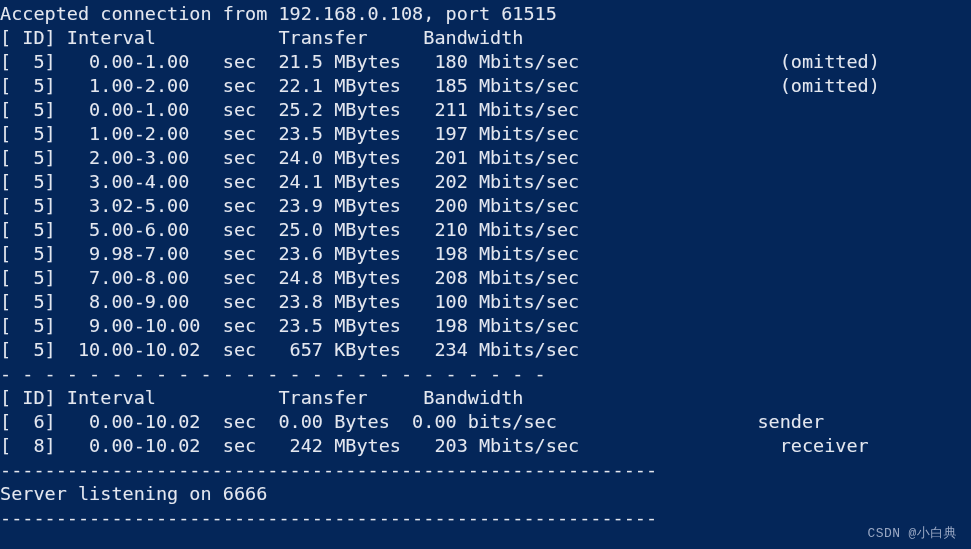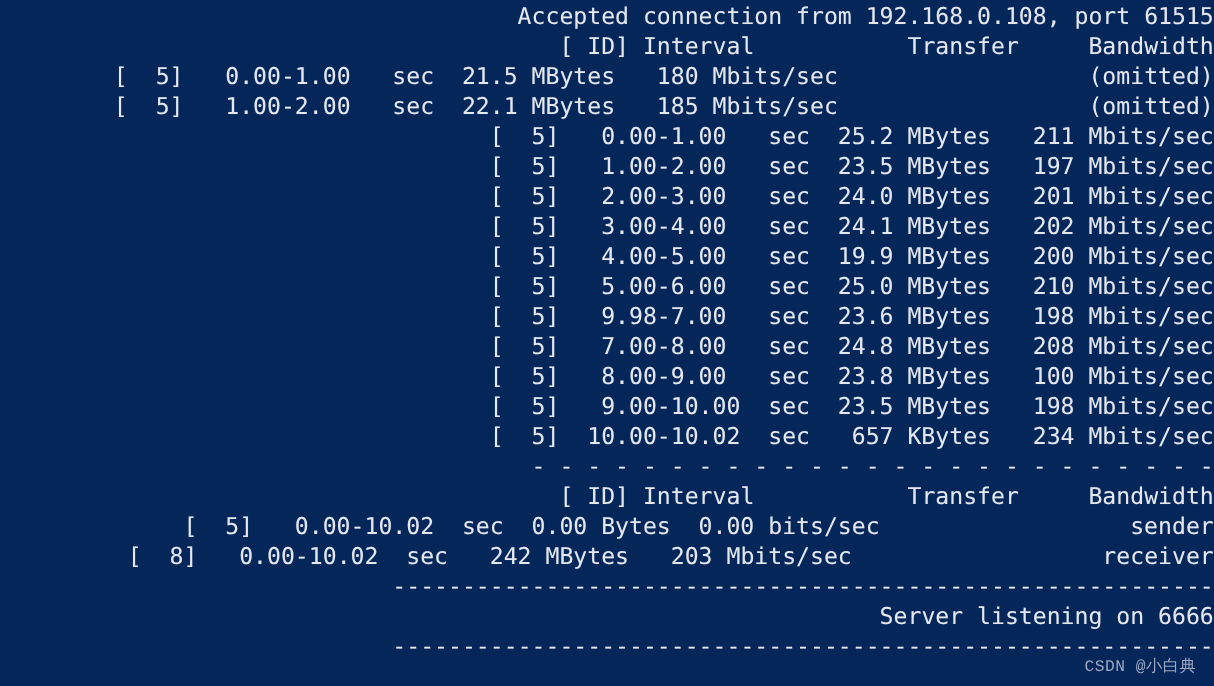--- a/index.html
+++ b/index.html
@@ -12,21 +12,20 @@
     position: relative;
     width: 971px;
     height: 549px;
     background: #042659;
     overflow: hidden;
     font-family: "DejaVu Sans Mono", "Liberation Mono", monospace;
     font-size: 18.5px;
     line-height: 24px;
     letter-spacing: 0px;
     color: #e8eaf0;
-    text-align: right;
     -webkit-font-smoothing: antialiased;
   }
   .screen {
     position: absolute;
     top: 0;
     left: 0;
     padding: 2px 0 0 0;
     width: 971px;
   }
   .line {
@@ -62,29 +61,29 @@
 <div id="terminal">
   <div class="screen">
       <span class="line">Accepted connection from 192.168.0.108, port 61515</span>
       <span class="line">[ ID] Interval           Transfer     Bandwidth</span>
       <span class="line">[  5]   0.00-1.00   sec  21.5 MBytes   180 Mbits/sec                  (omitted)</span>
       <span class="line">[  5]   1.00-2.00   sec  22.1 MBytes   185 Mbits/sec                  (omitted)</span>
       <span class="line">[  5]   0.00-1.00   sec  25.2 MBytes   211 Mbits/sec</span>
       <span class="line">[  5]   1.00-2.00   sec  23.5 MBytes   197 Mbits/sec</span>
       <span class="line">[  5]   2.00-3.00   sec  24.0 MBytes   201 Mbits/sec</span>
       <span class="line">[  5]   3.00-4.00   sec  24.1 MBytes   202 Mbits/sec</span>
-      <span class="line">[  5]   4.00-5.00   sec  19.9 MBytes   200 Mbits/sec</span>
+      <span class="line">[  5]   3.02-5.00   sec  23.9 MBytes   200 Mbits/sec</span>
       <span class="line">[  5]   5.00-6.00   sec  25.0 MBytes   210 Mbits/sec</span>
       <span class="line">[  5]   9.98-7.00   sec  23.6 MBytes   198 Mbits/sec</span>
       <span class="line">[  5]   7.00-8.00   sec  24.8 MBytes   208 Mbits/sec</span>
       <span class="line">[  5]   8.00-9.00   sec  23.8 MBytes   100 Mbits/sec</span>
       <span class="line">[  5]   9.00-10.00  sec  23.5 MBytes   198 Mbits/sec</span>
       <span class="line">[  5]  10.00-10.02  sec   657 KBytes   234 Mbits/sec</span>
       <span class="sep-line">- - - - - - - - - - - - - - - - - - - - - - - - -</span>
       <span class="line">[ ID] Interval           Transfer     Bandwidth</span>
-      <span class="line">[  5]   0.00-10.02  sec  0.00 Bytes  0.00 bits/sec                  sender</span>
+      <span class="line">[  6]   0.00-10.02  sec  0.00 Bytes  0.00 bits/sec                  sender</span>
       <span class="line">[  8]   0.00-10.02  sec   242 MBytes   203 Mbits/sec                  receiver</span>
       <span class="sep-line">-----------------------------------------------------------</span>
       <span class="line">Server listening on 6666</span>
       <span class="sep-line">-----------------------------------------------------------</span>
     </div>
   <div class="watermark">CSDN @小白典</div>
 </div>
 
 </body></html>

